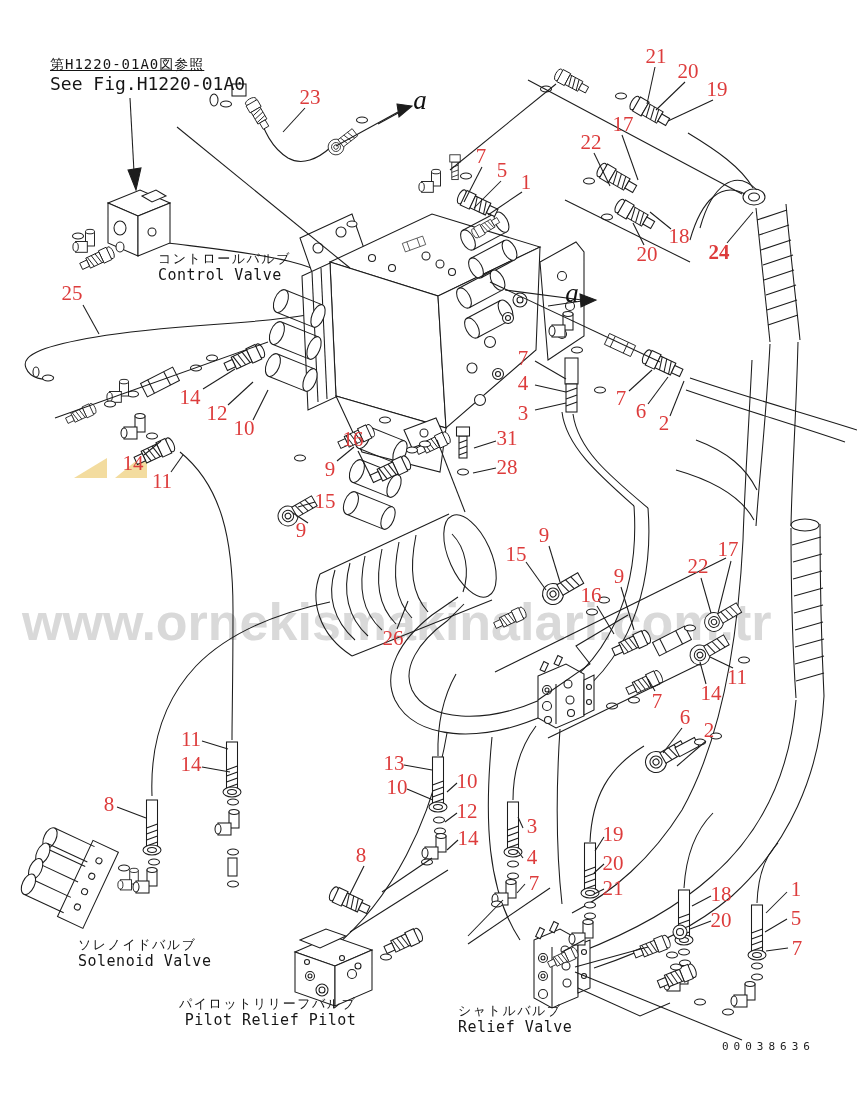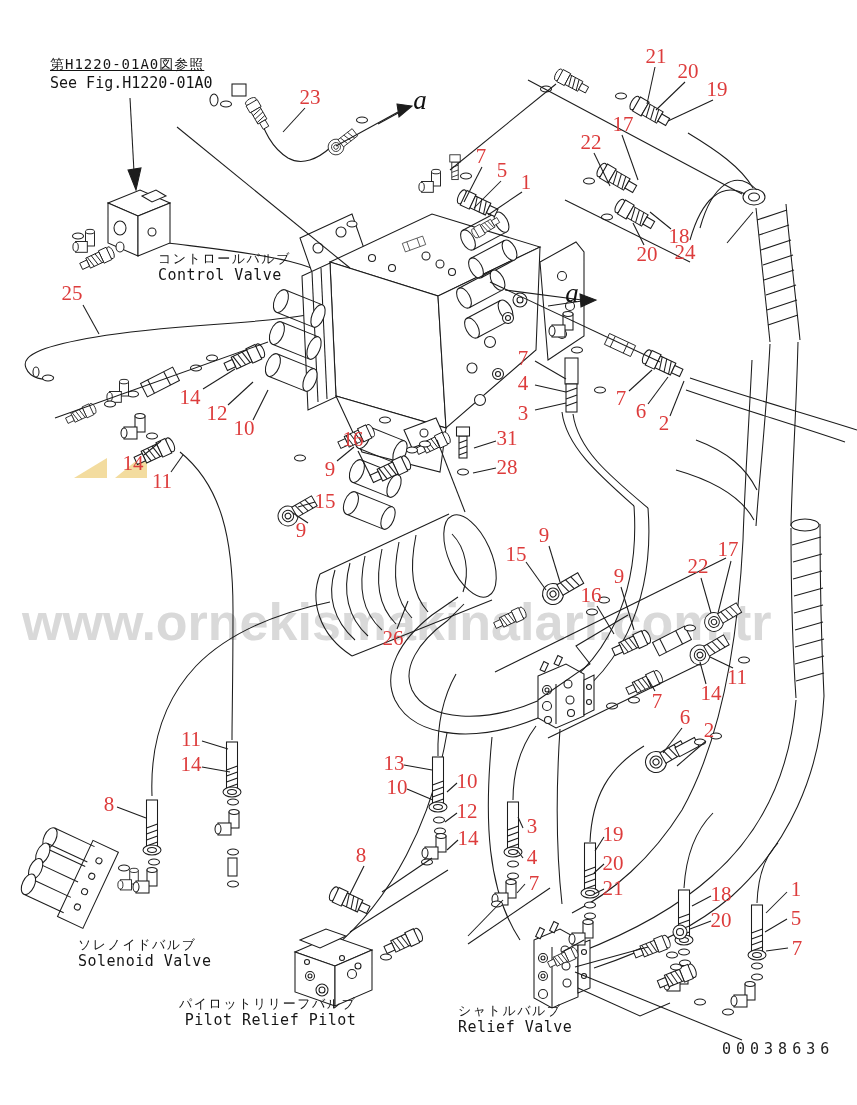--- a/index.html
+++ b/index.html
@@ -26,22 +26,22 @@
   .callout{position:absolute;transform:translate(-50%,-50%);
     font-family:"Liberation Serif","DejaVu Serif",serif;font-size:21px;color:#dd3c3c;
     white-space:nowrap;}
   .section-marker{position:absolute;transform:translate(-50%,-50%);
     font-family:"Liberation Serif",serif;font-style:italic;font-size:27px;color:#111;}
   .comp-label{position:absolute;color:#151515;line-height:17px;white-space:nowrap;}
   .comp-label .jp{font-size:13px;letter-spacing:1.5px;}
   .comp-label .en{font-size:15px;letter-spacing:0.5px;}
   .ref-note{position:absolute;left:50px;top:55px;color:#151515;line-height:19px;white-space:nowrap;}
   .ref-note .jp{font-size:14px;letter-spacing:1px;text-decoration:underline;}
-  .ref-note .en{font-size:15px;}
-  .drawing-no{position:absolute;left:722px;top:1040px;font-size:15px;letter-spacing:5px;color:#222;}
+  .ref-note .en{font-size:18px;}
+  .drawing-no{position:absolute;left:722px;top:1040px;font-size:11px;letter-spacing:5px;color:#222;}
   .logo-tri{position:absolute;z-index:1;}
 </style>
 </head>
 <body>
 
 <div id="stage">
 
   <div class="wm-url">www.ornekismakinalari.com.tr</div>
   <svg class="logo-tri" width="857" height="1105" style="position:absolute;left:0;top:0;">
     <polygon points="74,478 107,478 107,458" fill="#f3dc9f" stroke="none"></polygon>
@@ -590,21 +590,21 @@
         <span class="callout" style="left: 656px; top: 56px;">21</span>
         <span class="callout" style="left: 688px; top: 71px;">20</span>
         <span class="callout" style="left: 717px; top: 89px;">19</span>
         <span class="callout" style="left: 623px; top: 124px;">17</span>
         <span class="callout" style="left: 591px; top: 142px;">22</span>
         <span class="callout" style="left: 481px; top: 156px;">7</span>
         <span class="callout" style="left: 502px; top: 170px;">5</span>
         <span class="callout" style="left: 526px; top: 182px;">1</span>
         <span class="callout" style="left: 679px; top: 236px;">18</span>
         <span class="callout" style="left: 647px; top: 254px;">20</span>
-        <span class="callout" style="left: 685px; top: 252px;">24</span>
+        <span class="callout" style="left: 719px; top: 252px; font-weight: bold;">24</span>
         <span class="callout" style="left: 72px; top: 293px;">25</span>
         <span class="callout" style="left: 523px; top: 358px;">7</span>
         <span class="callout" style="left: 523px; top: 383px;">4</span>
         <span class="callout" style="left: 190px; top: 397px;">14</span>
         <span class="callout" style="left: 621px; top: 398px;">7</span>
         <span class="callout" style="left: 523px; top: 413px;">3</span>
         <span class="callout" style="left: 217px; top: 413px;">12</span>
         <span class="callout" style="left: 641px; top: 411px;">6</span>
         <span class="callout" style="left: 664px; top: 423px;">2</span>
         <span class="callout" style="left: 244px; top: 428px;">10</span>

